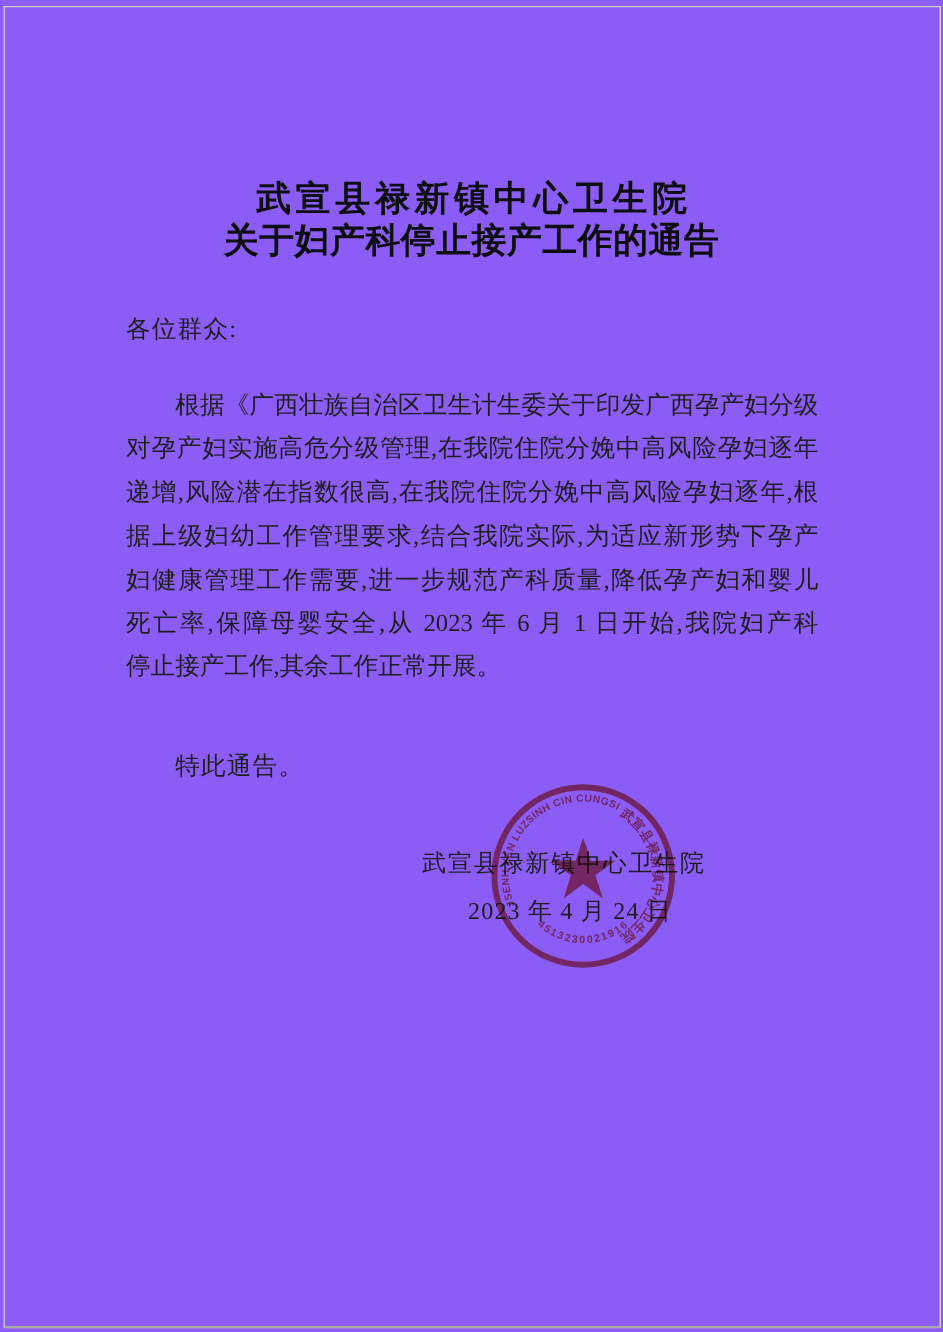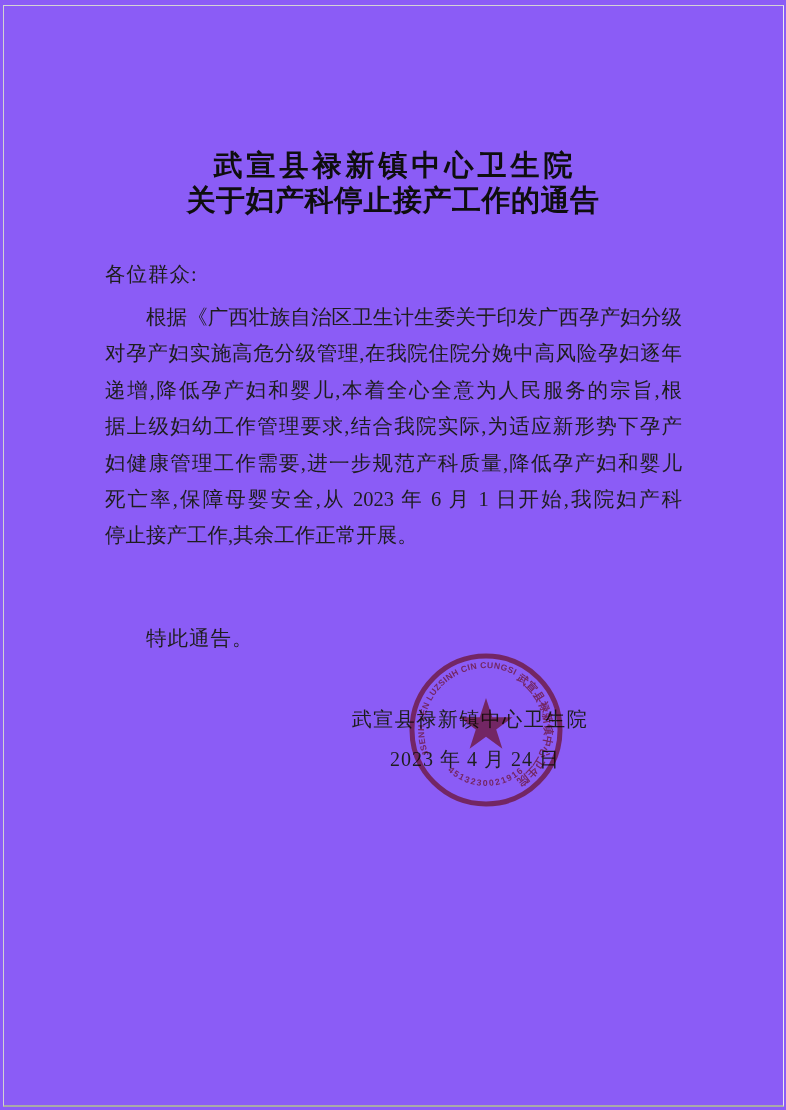--- a/index.html
+++ b/index.html
@@ -39,21 +39,21 @@
   }
   .body-line{
     height:36.4px;line-height:36.4px;
     white-space:nowrap;
   }
   .body-line.justify{
     white-space:normal;
     text-align:justify;
     text-align-last:justify;
   }
-  .body-line.indent{text-indent:2em;}
+  .body-line.indent{text-indent:2em;margin-top:21px;}
   .closing{
     position:absolute;left:105px;top:624px;
     font-size:20.5px;text-indent:2em;letter-spacing:1px;
   }
   .signature{
     position:absolute;left:330px;top:706px;width:280px;
     text-align:center;font-size:20px;letter-spacing:1.5px;
     white-space:nowrap;
   }
   .date{
@@ -80,21 +80,21 @@
   <div class="scan-edge"></div>
 
   <div class="title title1">武宣县禄新镇中心卫生院</div>
   <div class="title title2">关于妇产科停止接产工作的通告</div>
 
   <div class="salutation">各位群众:</div>
 
   <div class="body-block">
     <div class="body-line justify indent">根据《广西壮族自治区卫生计生委关于印发广西孕产妇分级</div>
     <div class="body-line justify">对孕产妇实施高危分级管理,在我院住院分娩中高风险孕妇逐年</div>
-    <div class="body-line justify">递增,降低孕产妇和婴儿,本着全心全意为人民服务的宗旨,根</div>
+    <div class="body-line justify">递增,风险潜在指数很高,在我院住院分娩中高风险孕妇逐年,根</div>
     <div class="body-line justify">据上级妇幼工作管理要求,结合我院实际,为适应新形势下孕产</div>
     <div class="body-line justify">妇健康管理工作需要,进一步规范产科质量,降低孕产妇和婴儿</div>
     <div class="body-line justify">死亡率,保障母婴安全,从 2023 年 6 月 1 日开始,我院妇产科</div>
     <div class="body-line">停止接产工作,其余工作正常开展。</div>
   </div>
 
   <div class="closing">特此通告。</div>
 
   <div class="signature">武宣县禄新镇中心卫生院</div>
 

